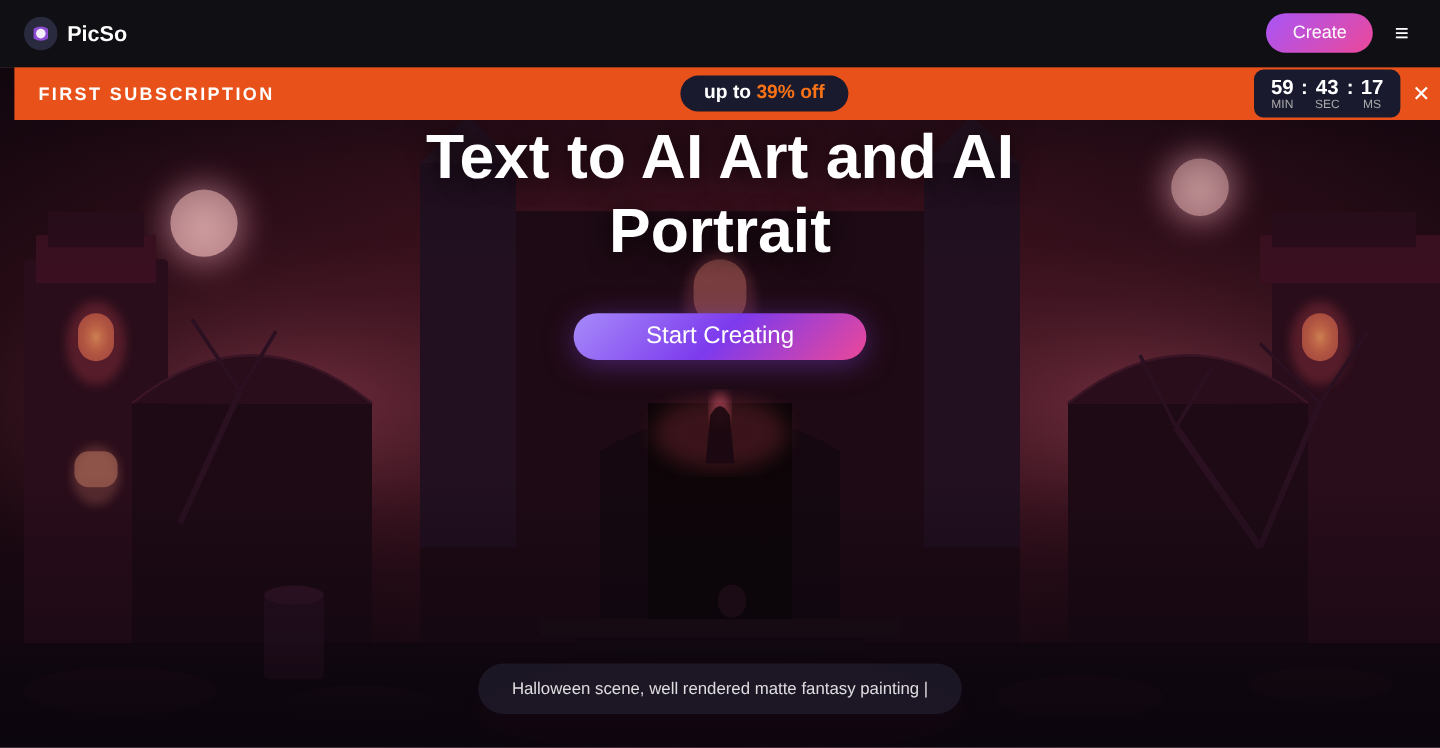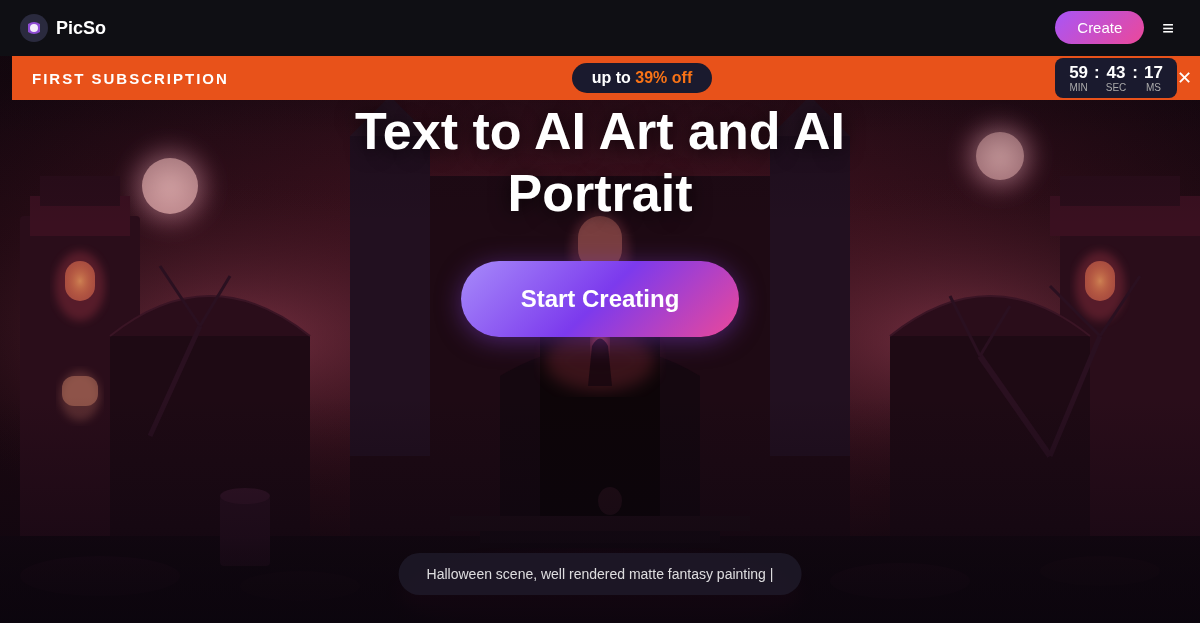--- a/index.html
+++ b/index.html
@@ -103,20 +103,21 @@
       color: #fff;
     }
 
     #promo-center span.highlight {
       color: #f97316;
     }
 
     #promo-right {
       display: flex;
       align-items: center;
+      gap: 10px;
     }
 
     #countdown {
       background: #1a1a2e;
       border-radius: 8px;
       padding: 5px 14px;
       display: flex;
       align-items: center;
       gap: 4px;
     }
@@ -226,23 +227,23 @@
       text-shadow: 0 2px 20px rgba(0,0,0,0.8);
       max-width: 700px;
       margin-bottom: 36px;
     }
 
     #start-creating-btn {
       background: linear-gradient(135deg, #a78bfa, #7c3aed 50%, #ec4899);
       color: #fff;
       border: none;
       border-radius: 50px;
-      padding: 24px 60px;
-      font-size: 24px;
-      font-weight: 700;
+      padding: 8px 60px;
+      font-size: 20px;
+      font-weight: 400;
       cursor: pointer;
       box-shadow: 0 4px 24px rgba(120, 60, 200, 0.5);
     }
 
     
     #prompt-bar {
       position: absolute;
       bottom: 28px;
       left: 50%;
       transform: translateX(-50%);

